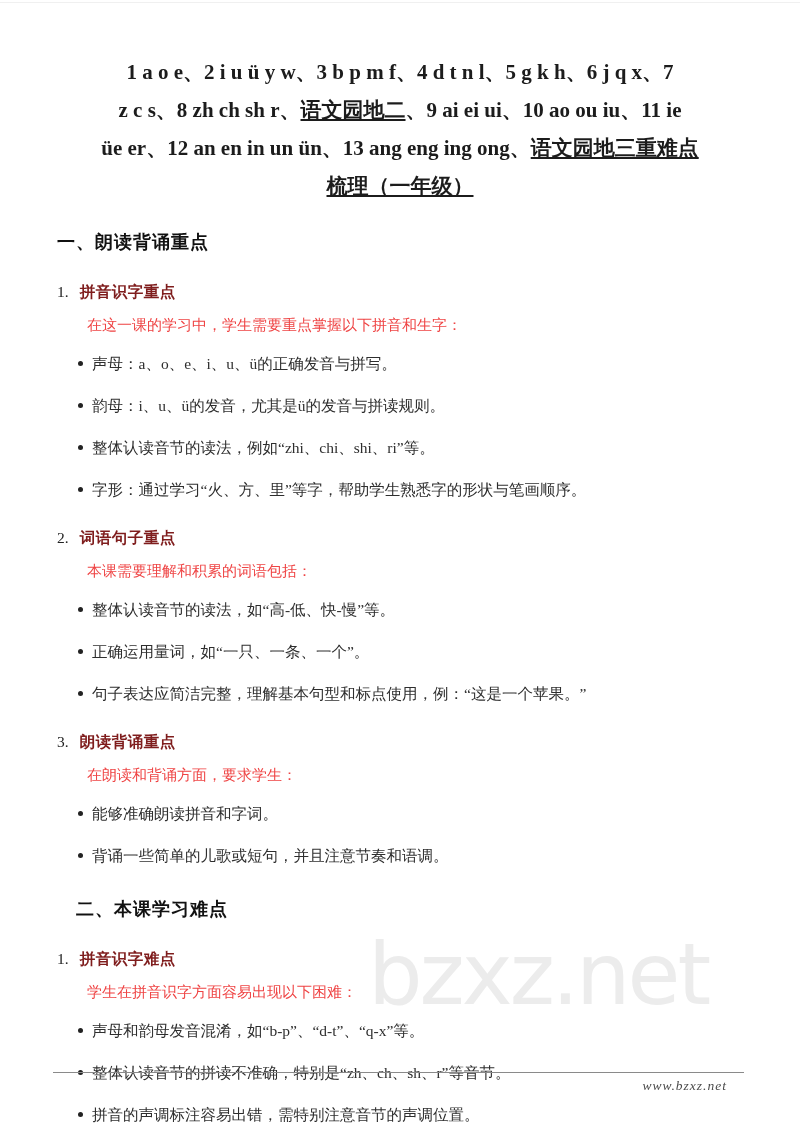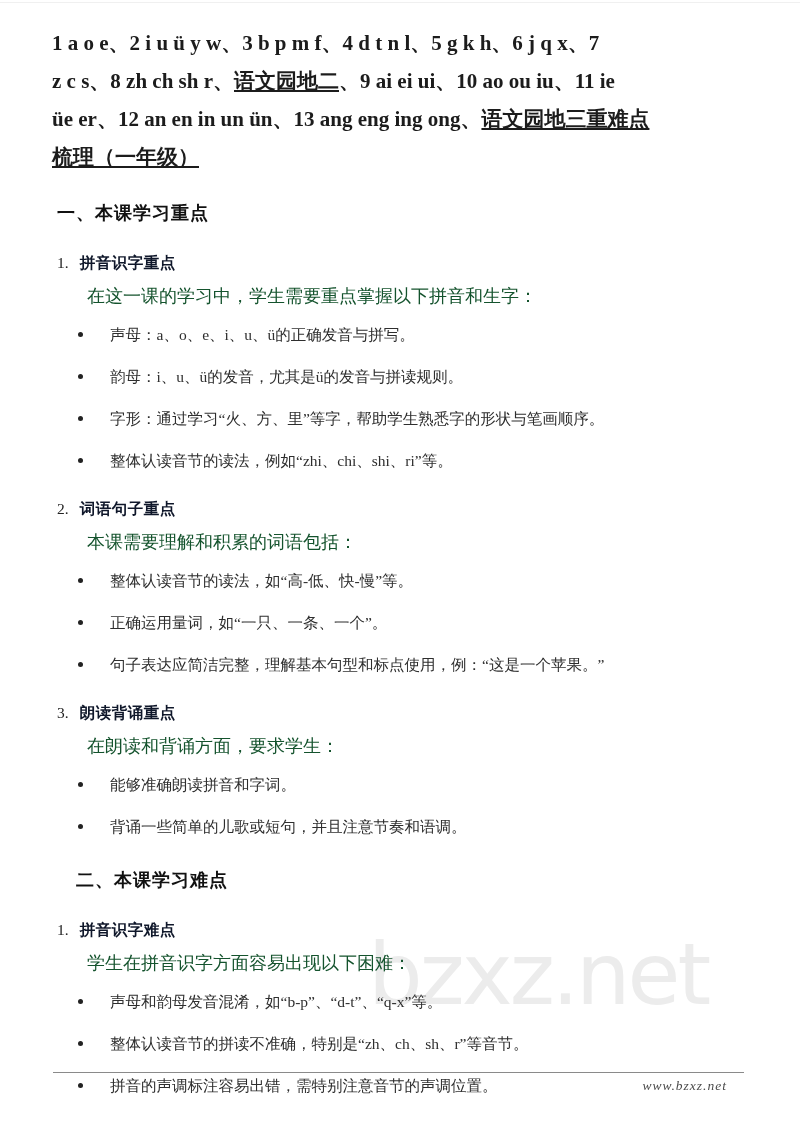--- a/index.html
+++ b/index.html
@@ -15,21 +15,22 @@
   .page-top-edge {
     position: absolute;
     top: 2px; left: 0; right: 0;
     border-top: 1px solid #f0f0f0;
   }
   
   .doc-title {
     position: relative;
     z-index: 2;
     margin: 0 52px;
-    padding-top: 24px;
+    padding-top: 53px;
+    text-align: center;
     font-size: 21px;
     line-height: 38px;
     color: #1c1c1c;
   }
   .doc-title .latin {
     font-family: "Liberation Serif", "DejaVu Serif", serif;
     font-weight: 700;
   }
   .doc-title .cn {
     font-family: "Liberation Sans", "DejaVu Sans", sans-serif;
@@ -61,34 +62,34 @@
     line-height: 16px;
   }
   .subsection:first-of-type .subsection-heading { margin-top: 26px; }
   .subsection-heading .num {
     font-family: "Liberation Serif", "DejaVu Serif", serif;
     color: #222222;
   }
   .subsection-heading .sub-title {
     font-family: "Liberation Sans", "DejaVu Sans", sans-serif;
     font-weight: 700;
-    color: #0f172a;
+    color: #7f1d1d;
     letter-spacing: 0.5px;
   }
   .intro {
     margin: 17px 0 0 30px;
-    font-size: 18px;
+    font-size: 15px;
     line-height: 16px;
-    color: #14532d;
+    color: #ef4444;
   }
   .bullet {
     margin: 25px 0 0 21px;
     display: flex;
     align-items: flex-start;
-    gap: 27px;
+    gap: 9px;
     font-size: 15.5px;
     line-height: 17px;
     color: #2e2e2e;
   }
   .bullet.first { margin-top: 22px; }
   .bullet .dot {
     flex: none;
     width: 5px;
     height: 5px;
     border-radius: 50%;
@@ -138,43 +139,43 @@
   <div class="doc-title">
     <div><span class="latin">1 a o e、2 i u ü y w、3 b p m f、4 d t n l、5 g k h、6 j q x、7</span></div>
     <div><span class="latin">z c s、8 zh ch sh r、</span><span class="cn">语文园地二</span><span class="latin">、9 ai ei ui、10 ao ou iu、11 ie</span></div>
     <div><span class="latin">üe er、12 an en in un ün、13 ang eng ing ong、</span><span class="cn">语文园地三重难点</span></div>
     <div><span class="cn">梳理（一年级）</span></div>
   </div>
 
   <div class="content">
 
     <div class="section section-key">
-      <div class="section-heading">一、本课学习重点</div>
+      <div class="section-heading">一、朗读背诵重点</div>
 
       <div class="subsection">
         <div class="subsection-heading">
           <span class="num">1.</span>
           <span class="sub-title">拼音识字重点</span>
         </div>
         <div class="intro">在这一课的学习中，学生需要重点掌握以下拼音和生字：</div>
         <div class="bullet first">
           <span class="dot"></span>
           <span>声母：a、o、e、i、u、ü的正确发音与拼写。</span>
         </div>
         <div class="bullet">
           <span class="dot"></span>
           <span>韵母：i、u、ü的发音，尤其是ü的发音与拼读规则。</span>
         </div>
         <div class="bullet">
           <span class="dot"></span>
+          <span>整体认读音节的读法，例如“zhi、chi、shi、ri”等。</span>
+        </div>
+        <div class="bullet">
+          <span class="dot"></span>
           <span>字形：通过学习“火、方、里”等字，帮助学生熟悉字的形状与笔画顺序。</span>
-        </div>
-        <div class="bullet">
-          <span class="dot"></span>
-          <span>整体认读音节的读法，例如“zhi、chi、shi、ri”等。</span>
         </div>
       </div>
 
       <div class="subsection">
         <div class="subsection-heading">
           <span class="num">2.</span>
           <span class="sub-title">词语句子重点</span>
         </div>
         <div class="intro">本课需要理解和积累的词语包括：</div>
         <div class="bullet first">

